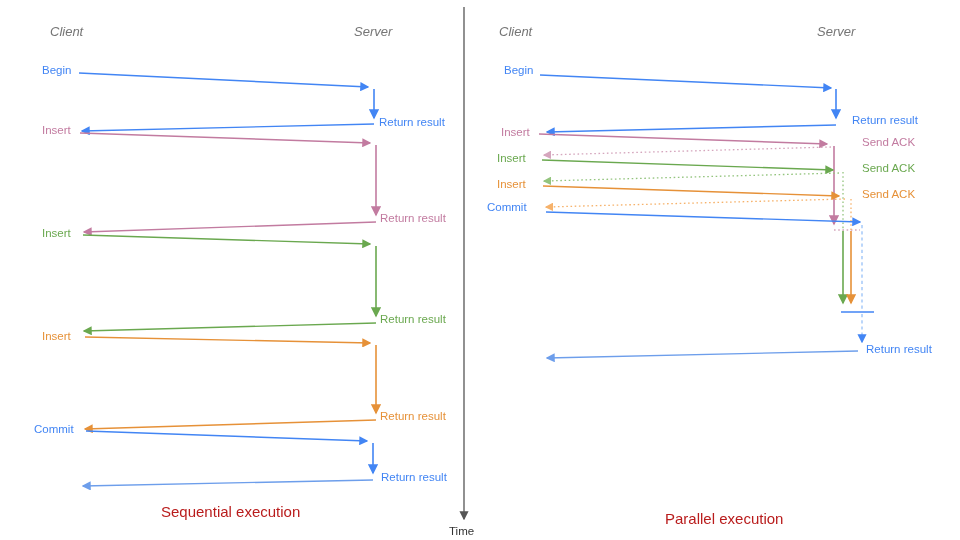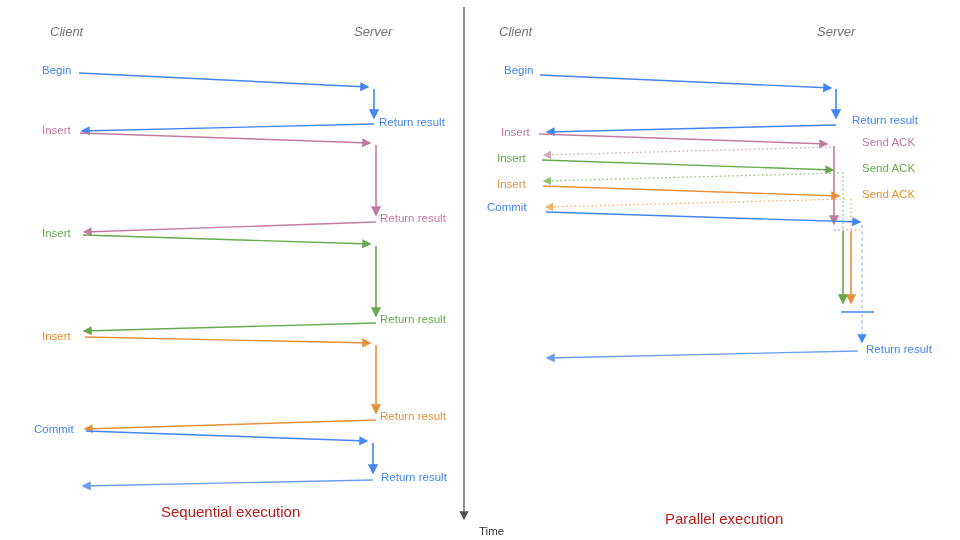--- a/index.html
+++ b/index.html
@@ -9,21 +9,21 @@
     text-align:right;
   }
   .stage svg{position:absolute;left:0;top:0;}
   .lbl{position:absolute;font-size:11.5px;line-height:12px;white-space:nowrap;}
   .c-blue{color:#4285f4;}
   .c-pink{color:#c27ba0;}
   .c-green{color:#6aa84f;}
   .c-orange{color:#e69138;}
   .hdr{position:absolute;font-size:13px;font-style:italic;color:#757575;white-space:nowrap;}
   .title{position:absolute;font-size:15px;color:#b91c1c;white-space:nowrap;}
-  .axis-lbl{position:absolute;font-size:11.5px;color:#333;white-space:nowrap;margin-left:30px;}
+  .axis-lbl{position:absolute;font-size:11.5px;color:#333;white-space:nowrap;}
   line{fill:none;}
   .s-blue{stroke:#4285f4;stroke-width:1.4;}
   .s-bluev{stroke:#4285f4;stroke-width:1.6;}
   .s-blueL{stroke:#6d9eeb;stroke-width:1.4;}
   .s-blueD{stroke:#9fc5f8;stroke-width:1.4;stroke-dasharray:3.2 3;}
   .s-pink{stroke:#c27ba0;stroke-width:1.4;}
   .s-pinkv{stroke:#c27ba0;stroke-width:1.6;}
   .s-pinkD{stroke:#d5a6bd;stroke-width:1.3;stroke-dasharray:1.6 2.6;}
   .s-green{stroke:#6aa84f;stroke-width:1.4;}
   .s-greenv{stroke:#6aa84f;stroke-width:1.6;}

